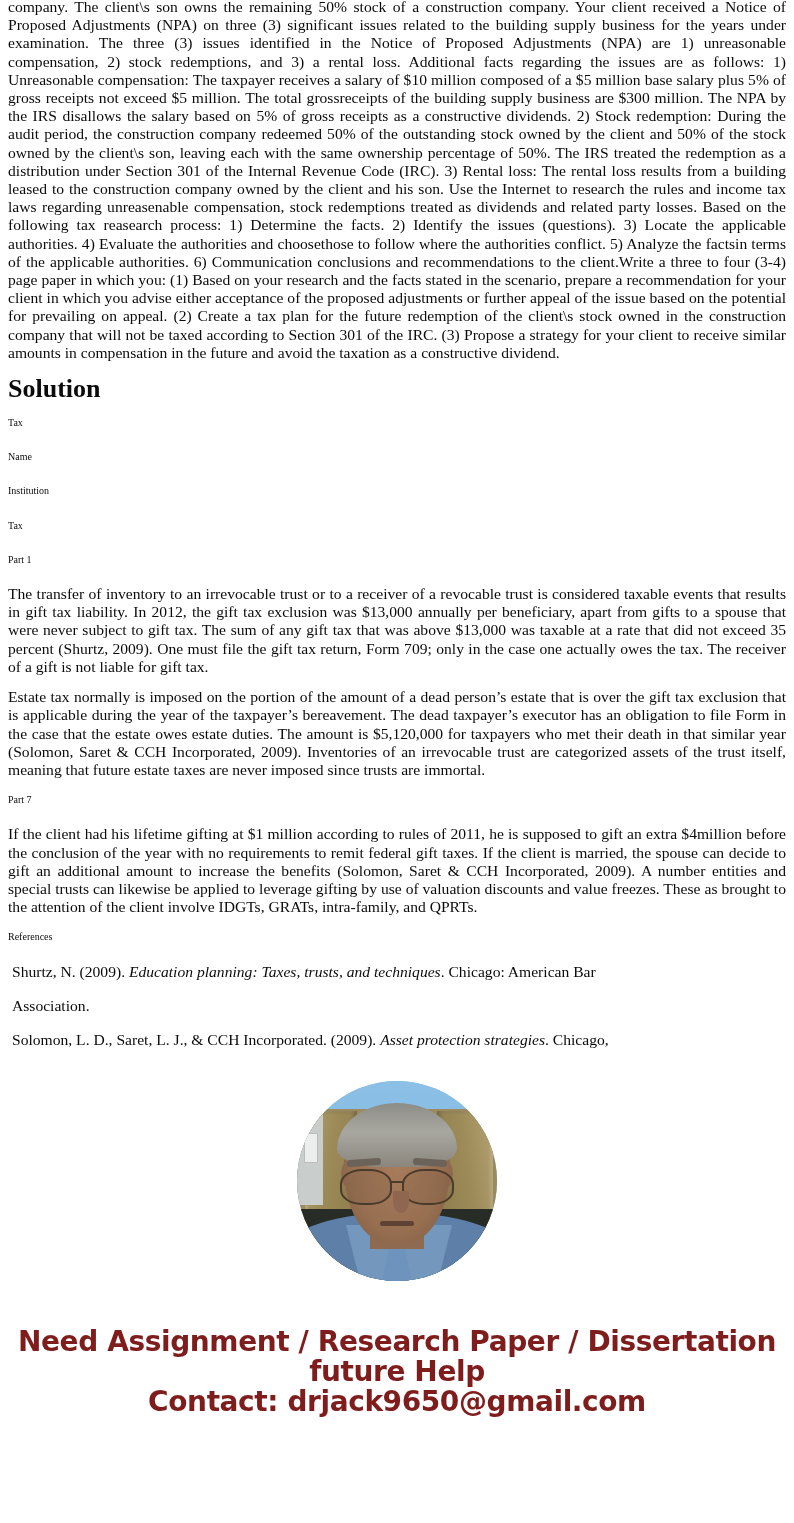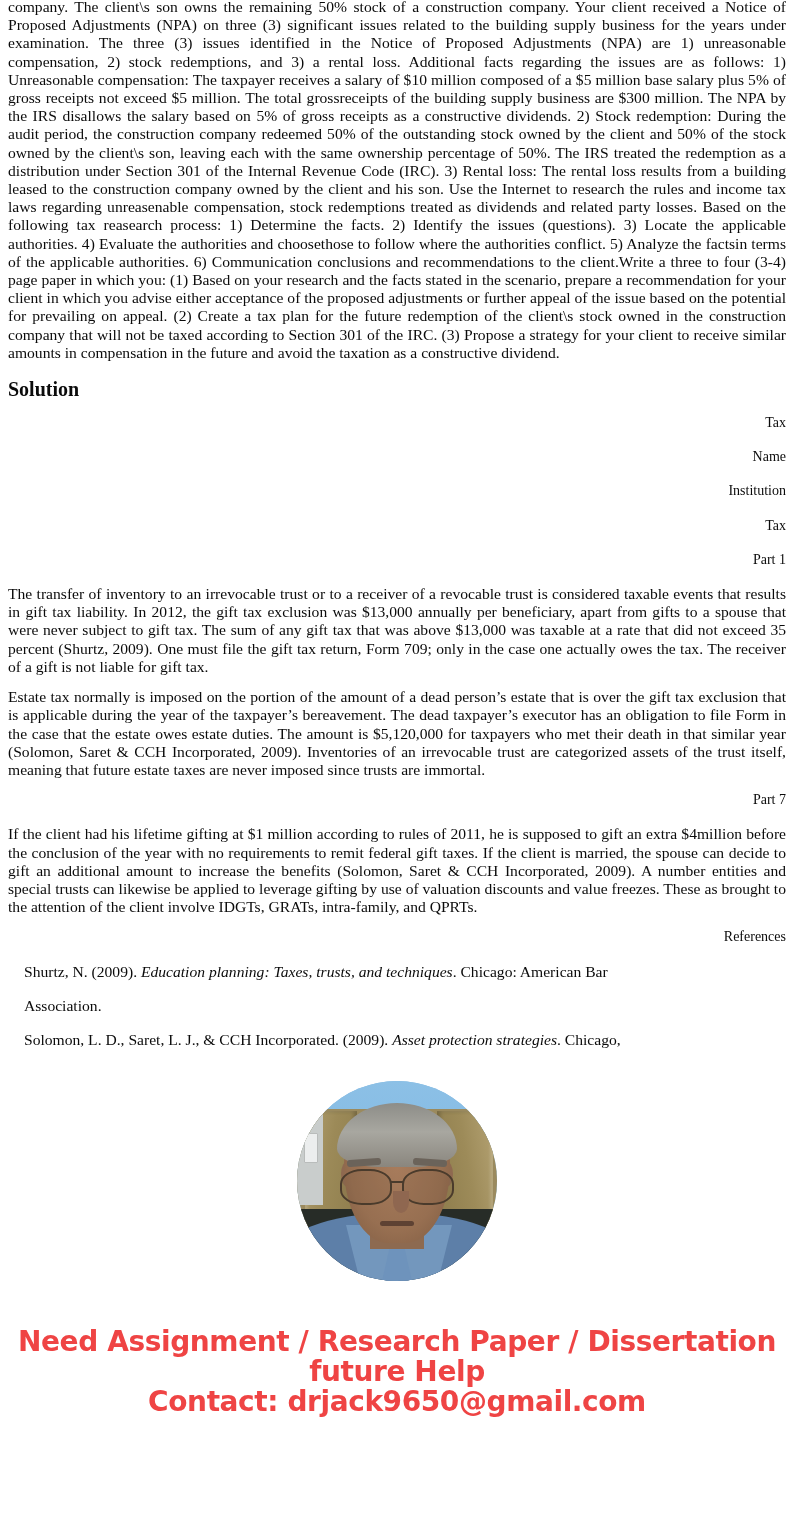--- a/index.html
+++ b/index.html
@@ -25,36 +25,36 @@
     font-size: 15.6px;
     line-height: 18.2px;
     text-align: justify;
     text-justify: inter-word;
     hyphens: none;
   }
   .prose p.lead {
     margin-top: -2px;
   }
   .heading {
-    font-size: 20px;
+    font-size: 26px;
     font-weight: bold;
     line-height: 22px;
     margin: 16px 0 14px 0;
     text-align: left;
   }
   .line {
-    font-size: 14px;
+    font-size: 10px;
     line-height: 18.2px;
-    margin: 0 0 16px 16px;
-    text-align: right;
+    margin: 0 0 16px 0;
+    text-align: left;
   }
   .ref {
     font-size: 15.6px;
     line-height: 18.2px;
-    margin: 0 0 16px 16px;
+    margin: 0 0 16px 4px;
     text-align: left;
   }
   .ref i, .ital {
     font-style: italic;
   }
   
   .portrait-wrap {
     margin-top: 32px;
     display: flex;
     justify-content: center;
@@ -177,21 +177,21 @@
   }
   
   .footer {
     margin-top: 46px;
     text-align: center;
     font-family: "DejaVu Sans", "Liberation Sans", sans-serif;
     font-weight: bold;
     font-size: 28px;
     line-height: 30px;
     letter-spacing: -0.4px;
-    color: #ef4444;
+    color: #7f1d1d;
     padding-bottom: 14px;
   }
   .footer .l1 { display: block; }
   .footer .l2 { display: block; }
 </style>
 </head>
 <body>
 
 <div class="page">
 

